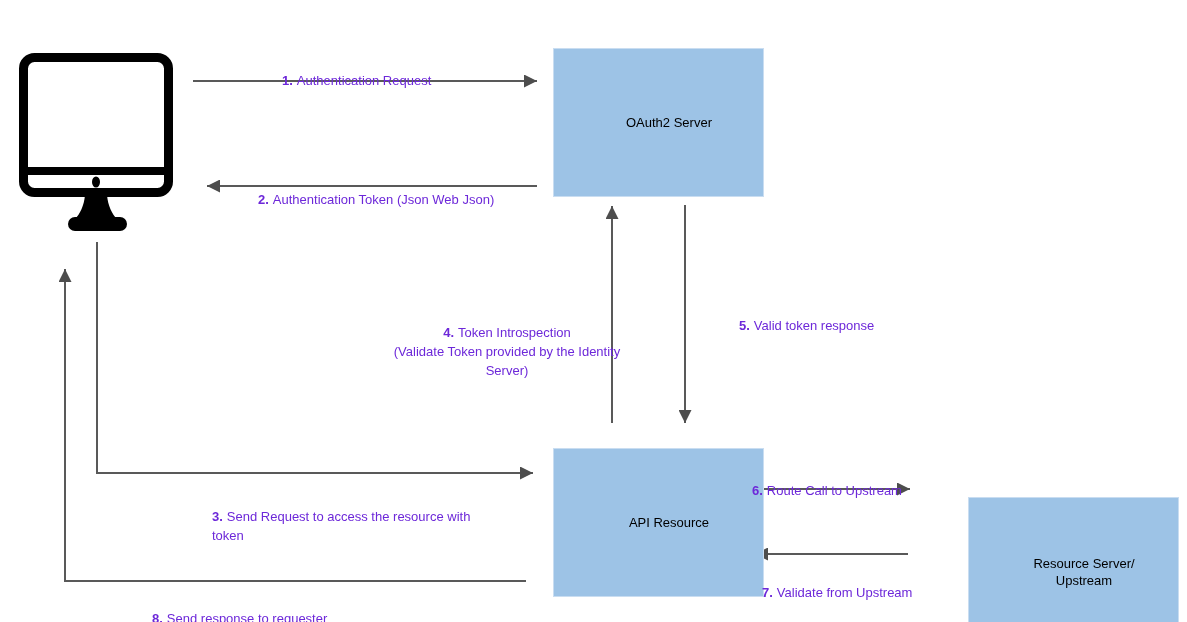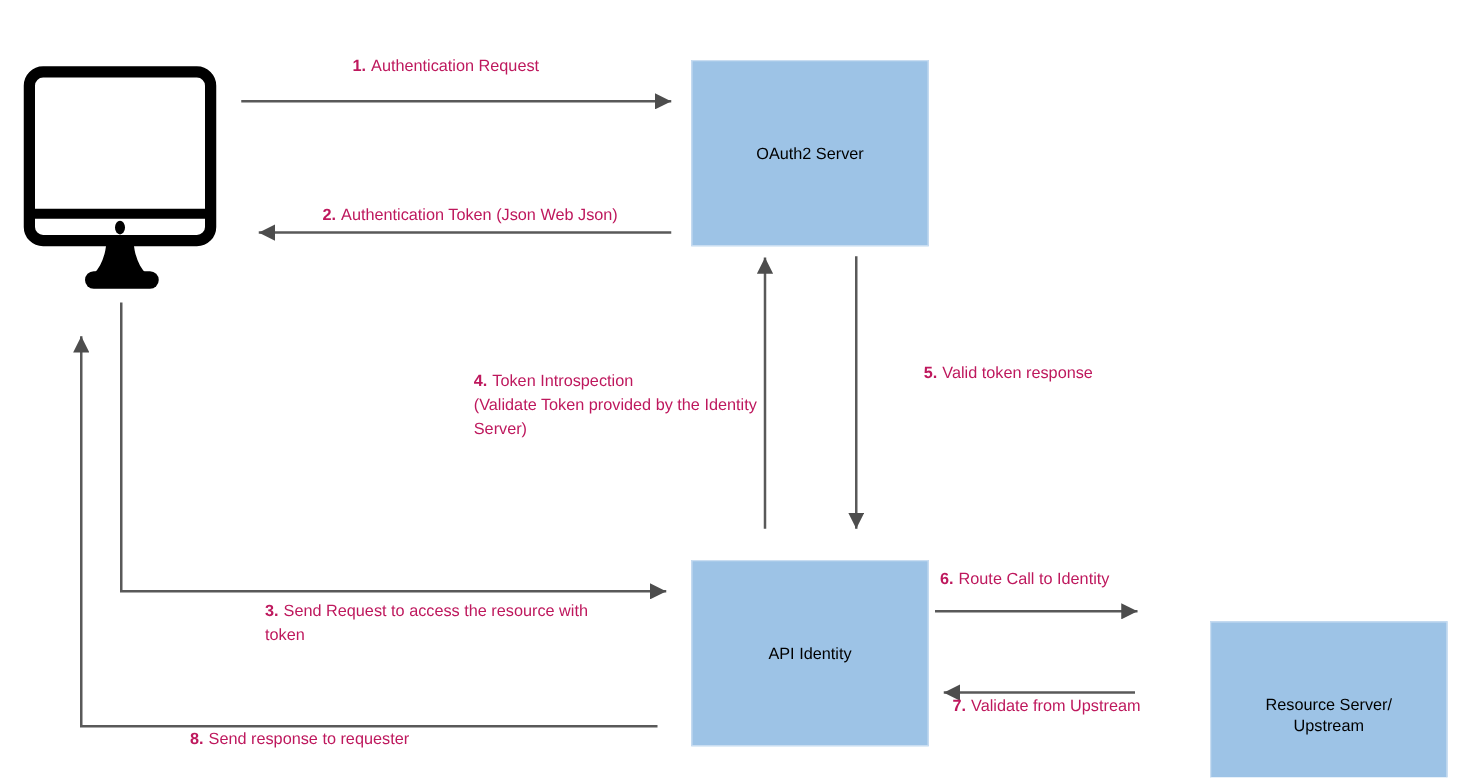--- a/index.html
+++ b/index.html
@@ -21,38 +21,40 @@
     height: 147px;
     background: #9dc3e6;
     border: 1px solid #c9ddf1;
     display: flex;
     align-items: center;
     justify-content: center;
     text-align: center;
     font-size: 13px;
     line-height: 17px;
     white-space: pre-line;
+    padding-left: 21px;
   }
   .node-oauth    { left: 553px; top: 48px; }
   .node-gateway  { left: 553px; top: 448px; }
   .node-resource { left: 968px; top: 452px; margin-top: 45px; }
 
   
   .flow-label {
     position: absolute;
     font-size: 13px;
     line-height: 19px;
-    color: #be185d;
+    color: #6d28d9;
+    margin-top: 28px;
   }
   .flow-label .num { font-weight: bold; margin-right: 4px; }
   .flow-label .txt { white-space: pre-line; }
   .label-1 { left: 282px; top: 43px; }
   .label-2 { left: 258px; top: 162px; }
   .label-3 { left: 212px; top: 479px; width: 292px; }
-  .label-4 { left: 379px; top: 295px; width: 256px; }
+  .label-4 { left: 379px; top: 295px; width: 256px; text-align: center; }
   .label-5 { left: 739px; top: 288px; }
   .label-6 { left: 752px; top: 453px; }
   .label-7 { left: 762px; top: 555px; }
   .label-8 { left: 152px; top: 581px; text-align: right; }
 
   .monitor-icon { position: absolute; left: 14px; top: 48px; }
 </style>
 </head>
 <body>
 
@@ -81,21 +83,21 @@
       <path d="M748,489 L910,489" marker-end="url(#ah)"></path>
       <path d="M908,554 L755,554" marker-end="url(#ah)"></path>
       <path d="M526,581 L65,581 L65,269" marker-end="url(#ah)"></path>
     </g>
   </svg>
 
   <div class="node node-oauth">
     <span>OAuth2 Server</span>
   </div>
   <div class="node node-gateway">
-    <span>API Identity</span>
+    <span>API Resource</span>
   </div>
   <div class="node node-resource">
     <span>Resource Server/
 Upstream</span>
   </div>
 
   <div class="flow-label label-1">
     <b class="num">1.</b><span class="txt">Authentication Request</span>
   </div>
   <div class="flow-label label-2">
@@ -105,21 +107,21 @@
     <b class="num">3.</b><span class="txt">Send Request to access the resource with token</span>
   </div>
   <div class="flow-label label-4">
     <b class="num">4.</b><span class="txt">Token Introspection
 (Validate Token provided by the Identity Server)</span>
   </div>
   <div class="flow-label label-5">
     <b class="num">5.</b><span class="txt">Valid token response</span>
   </div>
   <div class="flow-label label-6">
-    <b class="num">6.</b><span class="txt">Route Call to Identity</span>
+    <b class="num">6.</b><span class="txt">Route Call to Upstream</span>
   </div>
   <div class="flow-label label-7">
     <b class="num">7.</b><span class="txt">Validate from Upstream</span>
   </div>
   <div class="flow-label label-8">
     <b class="num">8.</b><span class="txt">Send response to requester</span>
   </div>
 
 </div>
 

